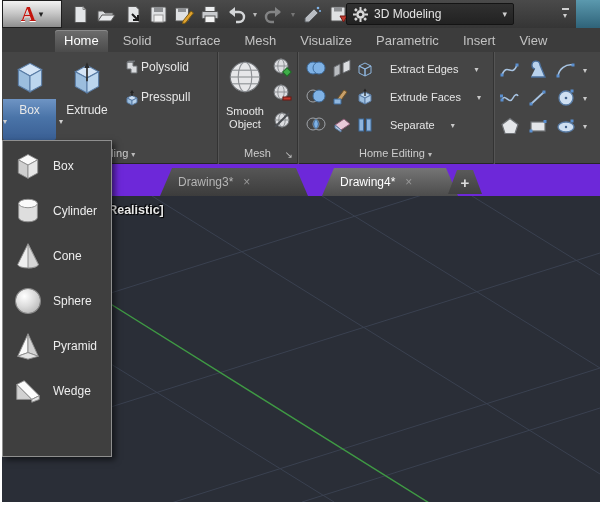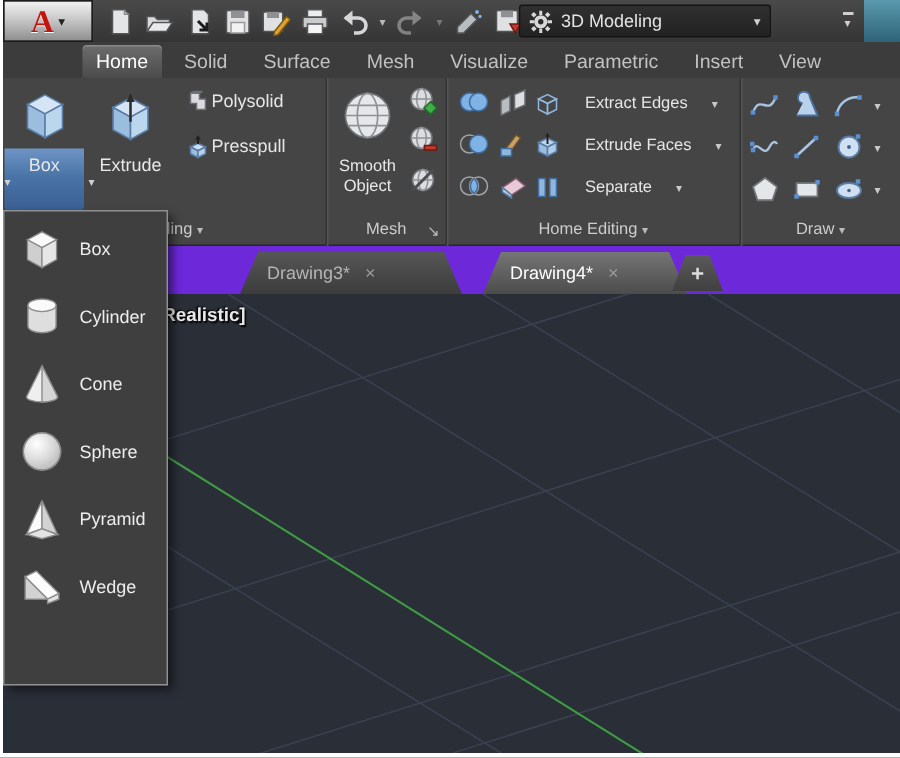--- a/index.html
+++ b/index.html
@@ -454,24 +454,20 @@
         <svg width="20" height="20" viewBox="0 0 20 20">
               <ellipse cx="10" cy="11" rx="8" ry="5" fill="#cfe0f2" stroke="#5a7da6" stroke-width="1.3"></ellipse>
               <circle cx="10" cy="11" r="1.2" fill="#44638c"></circle>
               <rect x="14.5" y="3.5" width="3" height="3" fill="#5a8fd0"></rect>
             </svg>
       </div>
       <div class="gridbtn" style="left:84px;top:62px;width:14px;">
             <span class="caret" style="color:#c9c9c9;font-size:8px;">▾</span>
           </div>
 
-      <div class="panel-label">
-        <span>Draw</span>
-        <span class="caret">▾</span>
-      </div>
     </div>
   </div>
 
   <div class="abs doctabs">
     <div class="dtab" style="left:158px;width:148px;">
       <span class="lbl">Drawing3*</span>
       <span class="close">×</span>
     </div>
     <div class="dtab active" style="left:320px;width:136px;align-items:center;">
       <span class="lbl">Drawing4*</span>

